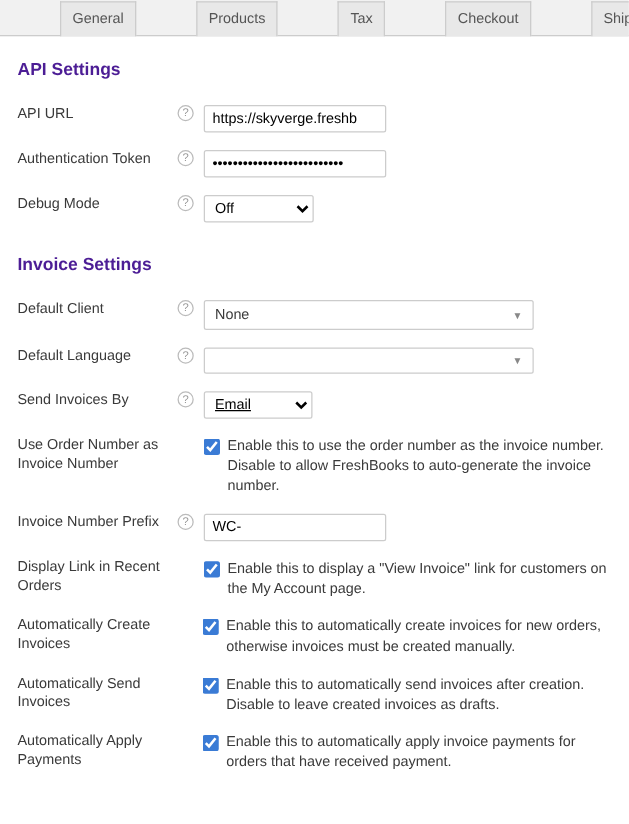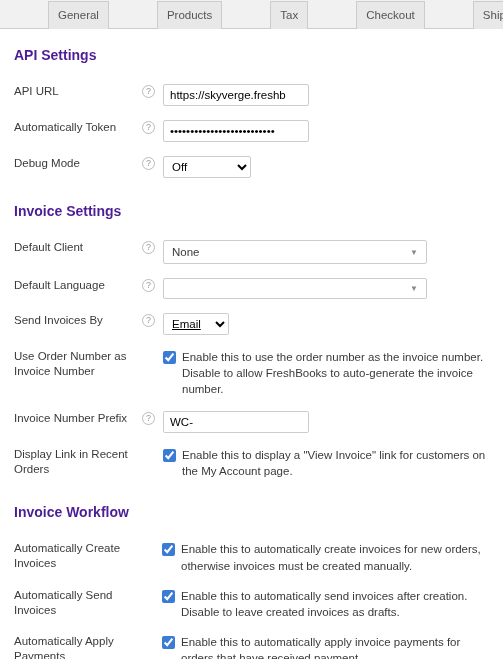--- a/index.html
+++ b/index.html
@@ -149,21 +149,21 @@
   <table class="form">
     <tbody>
         <tr>
       <td class="label">API URL</td>
       <td class="help"><span class="help-icon">?</span></td>
       <td class="field">
         <input type="text" value="https://skyverge.freshb" style="">
       </td>
     </tr>
     <tr>
-      <td class="label">Automatically Token</td>
+      <td class="label">Authentication Token</td>
       <td class="help"><span class="help-icon">?</span></td>
       <td class="field">
         <input type="text" value="••••••••••••••••••••••••••" style="">
       </td>
     </tr>
     <tr>
       <td class="label">Debug Mode</td>
       <td class="help"><span class="help-icon">?</span></td>
       <td class="field">
         <select style="width:88px;">
@@ -194,21 +194,21 @@
         <div class="select-wide">
           <span></span>
           <span class="caret">▼</span>
         </div>
       </td>
     </tr>
     <tr>
       <td class="label">Send Invoices By</td>
       <td class="help"><span class="help-icon">?</span></td>
       <td class="field">
-        <select style="width:66px;text-decoration:underline;">
+        <select style="width:87px;text-decoration:underline;">
           <option>Email</option>
         </select>
       </td>
     </tr>
     <tr>
       <td class="label">Use Order Number as Invoice Number</td>
       <td class="help"></td>
       <td class="field">
         <div class="checkbox-row">
           <input type="checkbox" checked="" style="">
@@ -229,21 +229,20 @@
       <td class="field">
         <div class="checkbox-row">
           <input type="checkbox" checked="" style="">
           <span class="desc">Enable this to display a "View Invoice" link for customers on the My Account page.</span>
         </div>
       </td>
     </tr>
   </tbody>
     </table>
 
-  <h3 class="section">Invoice Workflow</h3>
   <table class="form">
     <tbody>
         <tr>
       <td class="label">Automatically Create Invoices</td>
       <td class="help"></td>
       <td class="field">
         <div class="checkbox-row">
           <input type="checkbox" checked="" style="">
           <span class="desc">Enable this to automatically create invoices for new orders, otherwise invoices must be created manually.</span>
         </div>

